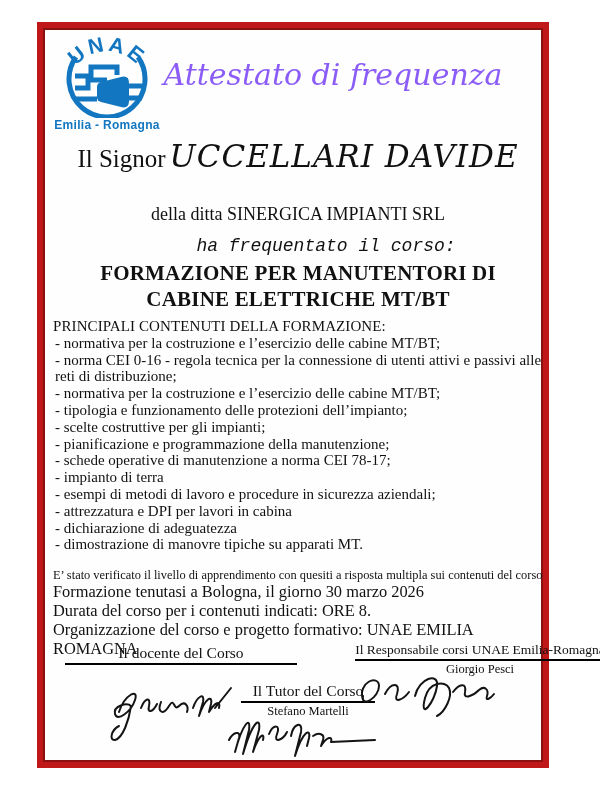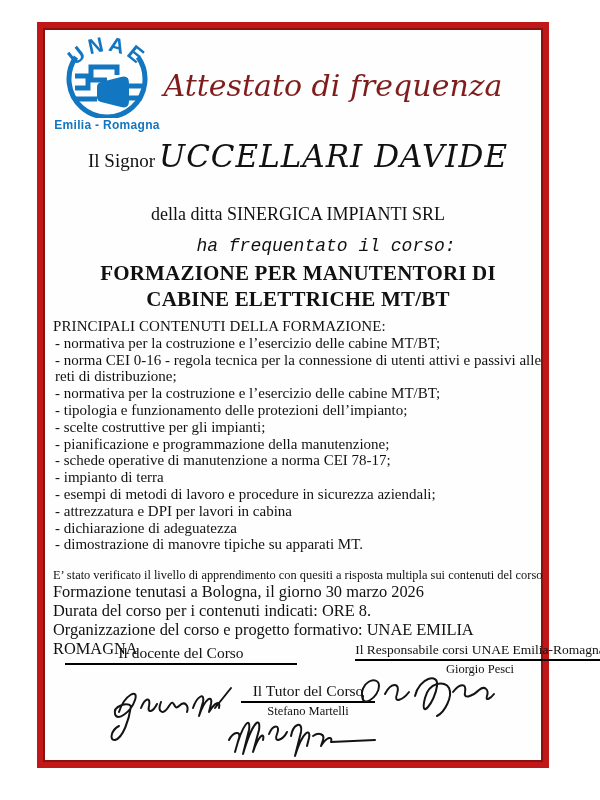--- a/index.html
+++ b/index.html
@@ -17,25 +17,25 @@
   }
   .abs{position:absolute;}
   
   .logo-wrap{left:8px;top:4px;width:108px;text-align:center;}
   .logo-region{
     font-family:"Liberation Sans", sans-serif;font-weight:bold;
     font-size:12px;color:#1276c0;letter-spacing:.3px;margin-top:-4px;white-space:nowrap;
   }
   
   .title{
-    left:108px;top:38px;width:360px;text-align:center;
-    font-family:"DejaVu Serif", serif;font-style:italic;font-size:30px;color:#7f1d1d;
+    left:108px;top:27px;width:360px;text-align:center;
+    font-family:"DejaVu Serif", serif;font-style:italic;font-size:30px;color:#8b5cf6;
   }
   .recipient{left:0;top:108px;width:506px;text-align:center;white-space:nowrap;}
-  .recipient .prefix{font-size:19px;}
+  .recipient .prefix{font-size:25px;}
   .recipient .name{font-family:"DejaVu Serif", serif;font-style:italic;font-size:31px;letter-spacing:1px;}
   .company{left:0;top:174px;width:506px;text-align:center;font-size:18px;}
   .course-intro{left:0;top:206px;width:506px;text-align:center;
     font-family:Liberation Mono, monospace;font-style:italic;font-size:18px;margin-left:28px;}
   .course-title{left:0;width:506px;text-align:center;font-weight:bold;font-size:21px;letter-spacing:.2px;}
   .ct1{top:231px;} .ct2{top:257px;}
   
   .bodycol{left:8px;top:288px;width:502px;font-size:15px;line-height:16.8px;}
   .contents-heading{letter-spacing:.1px;}
   .item{padding-left:2px;}

